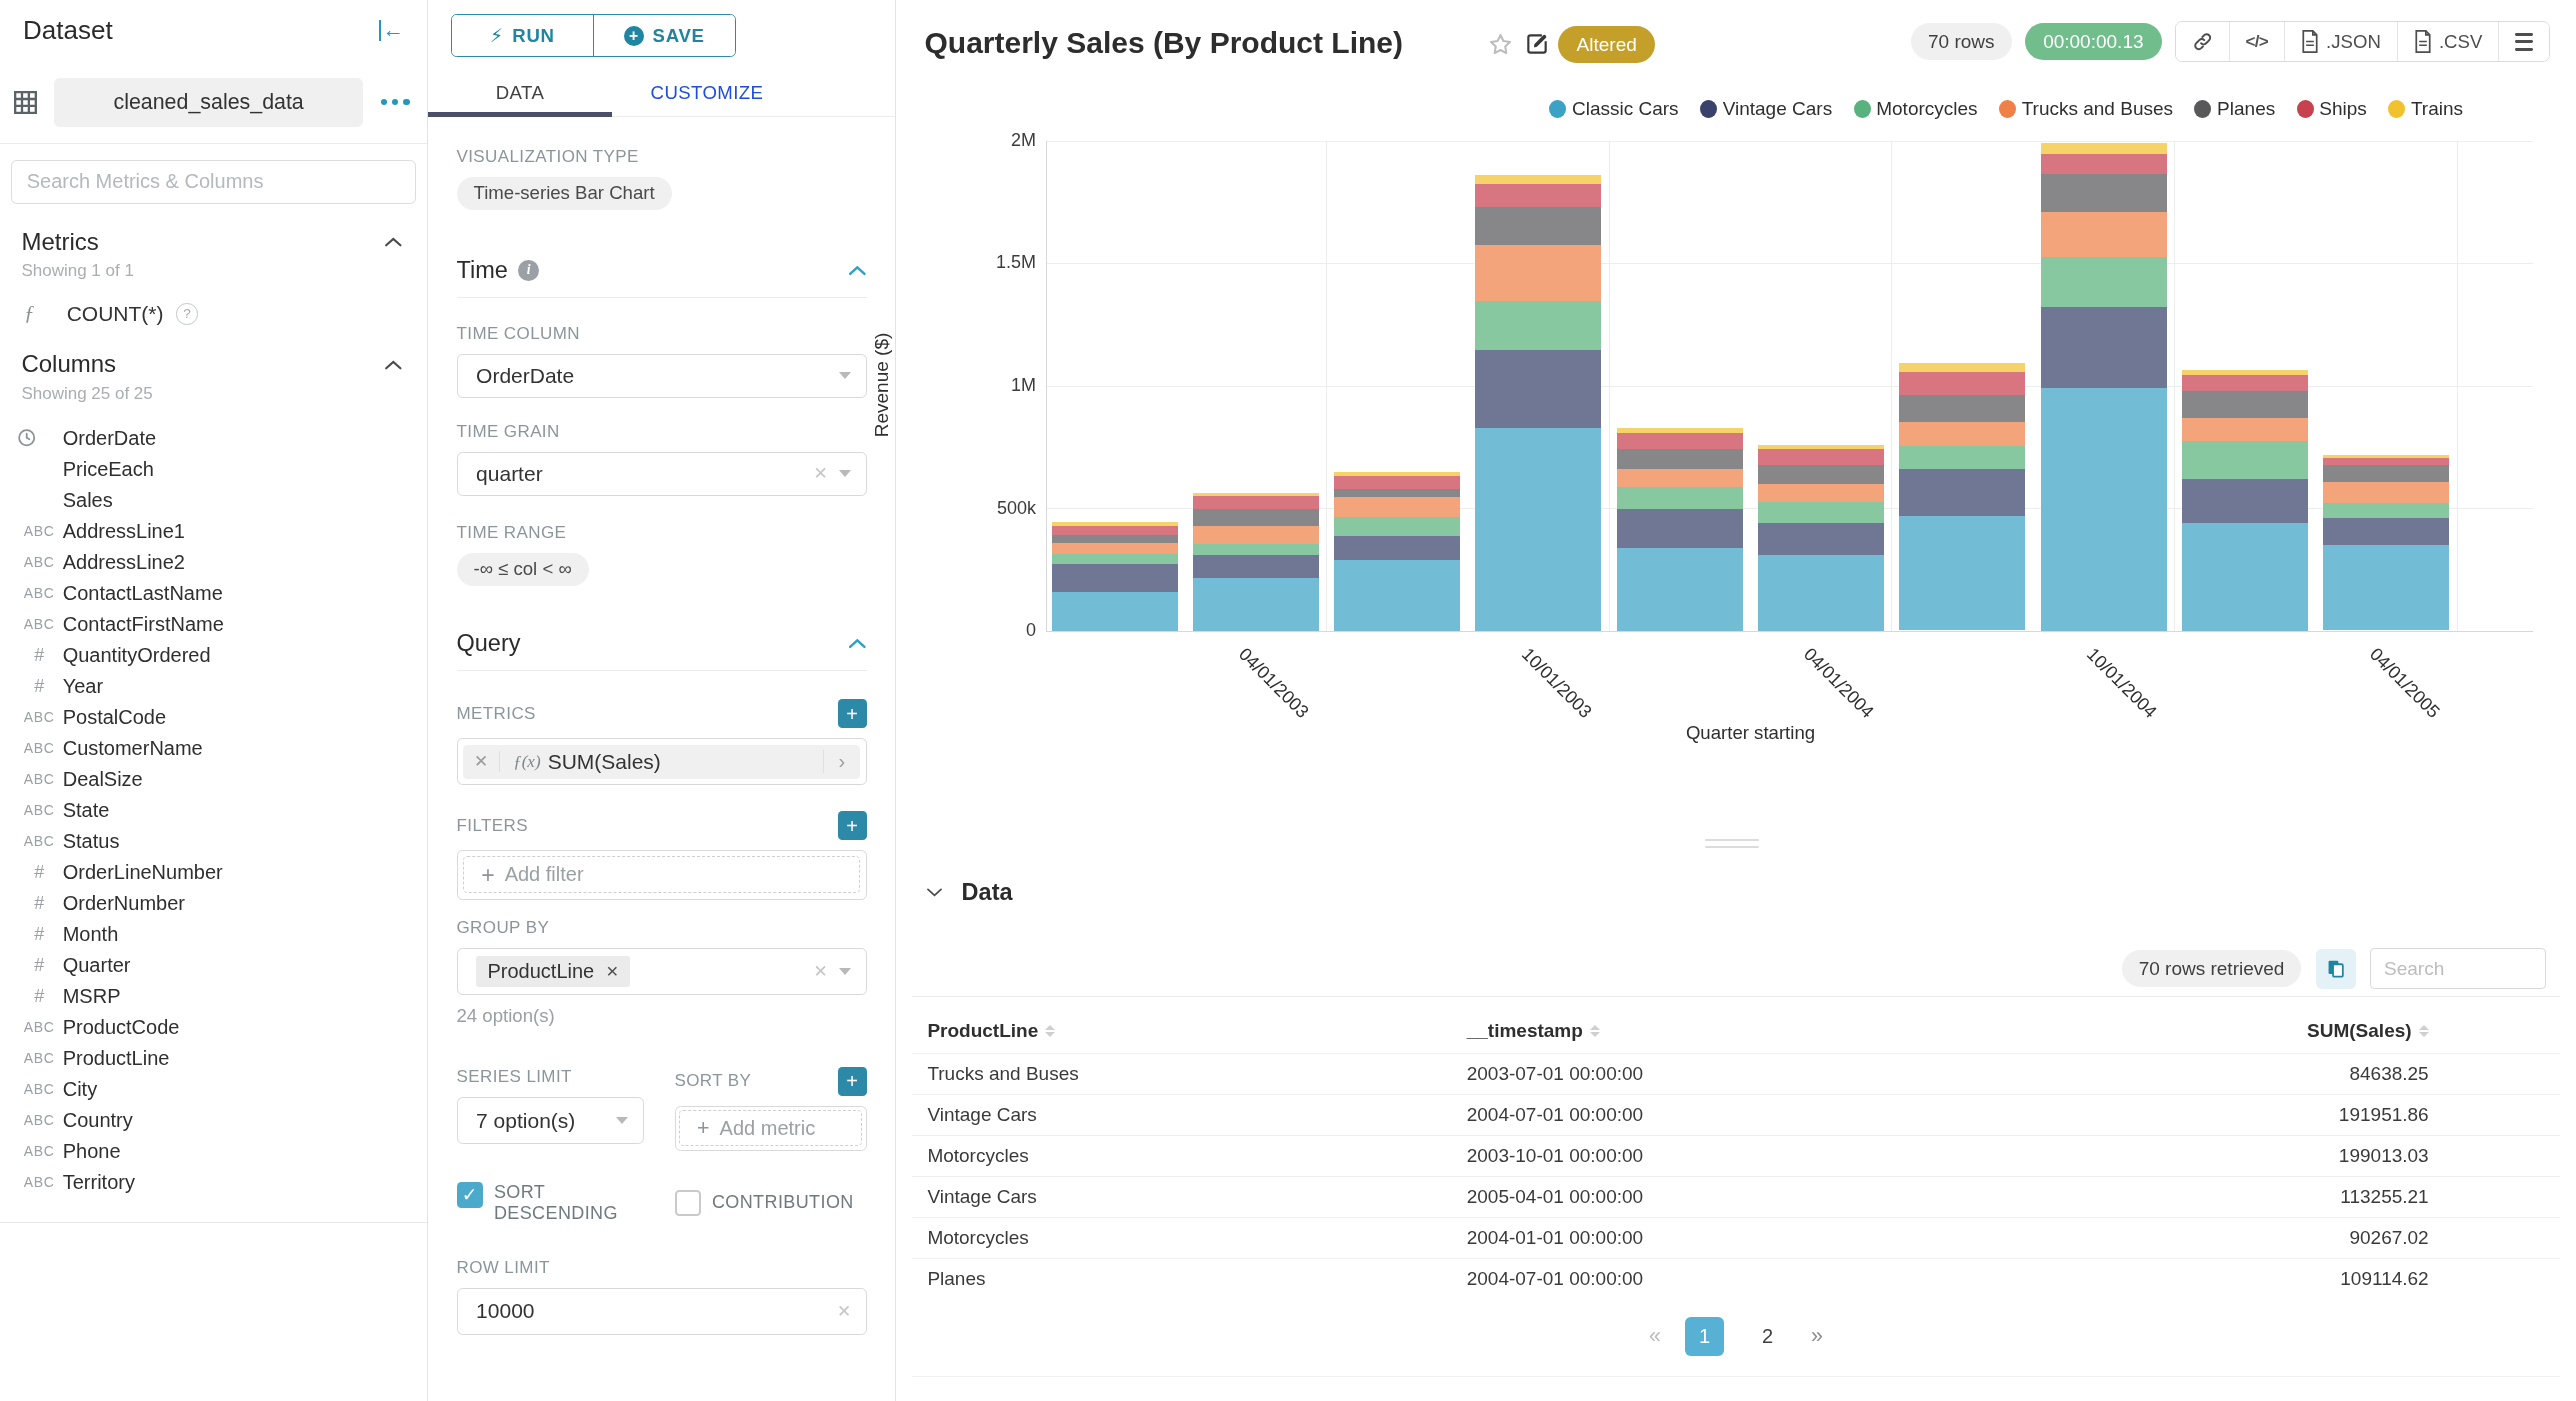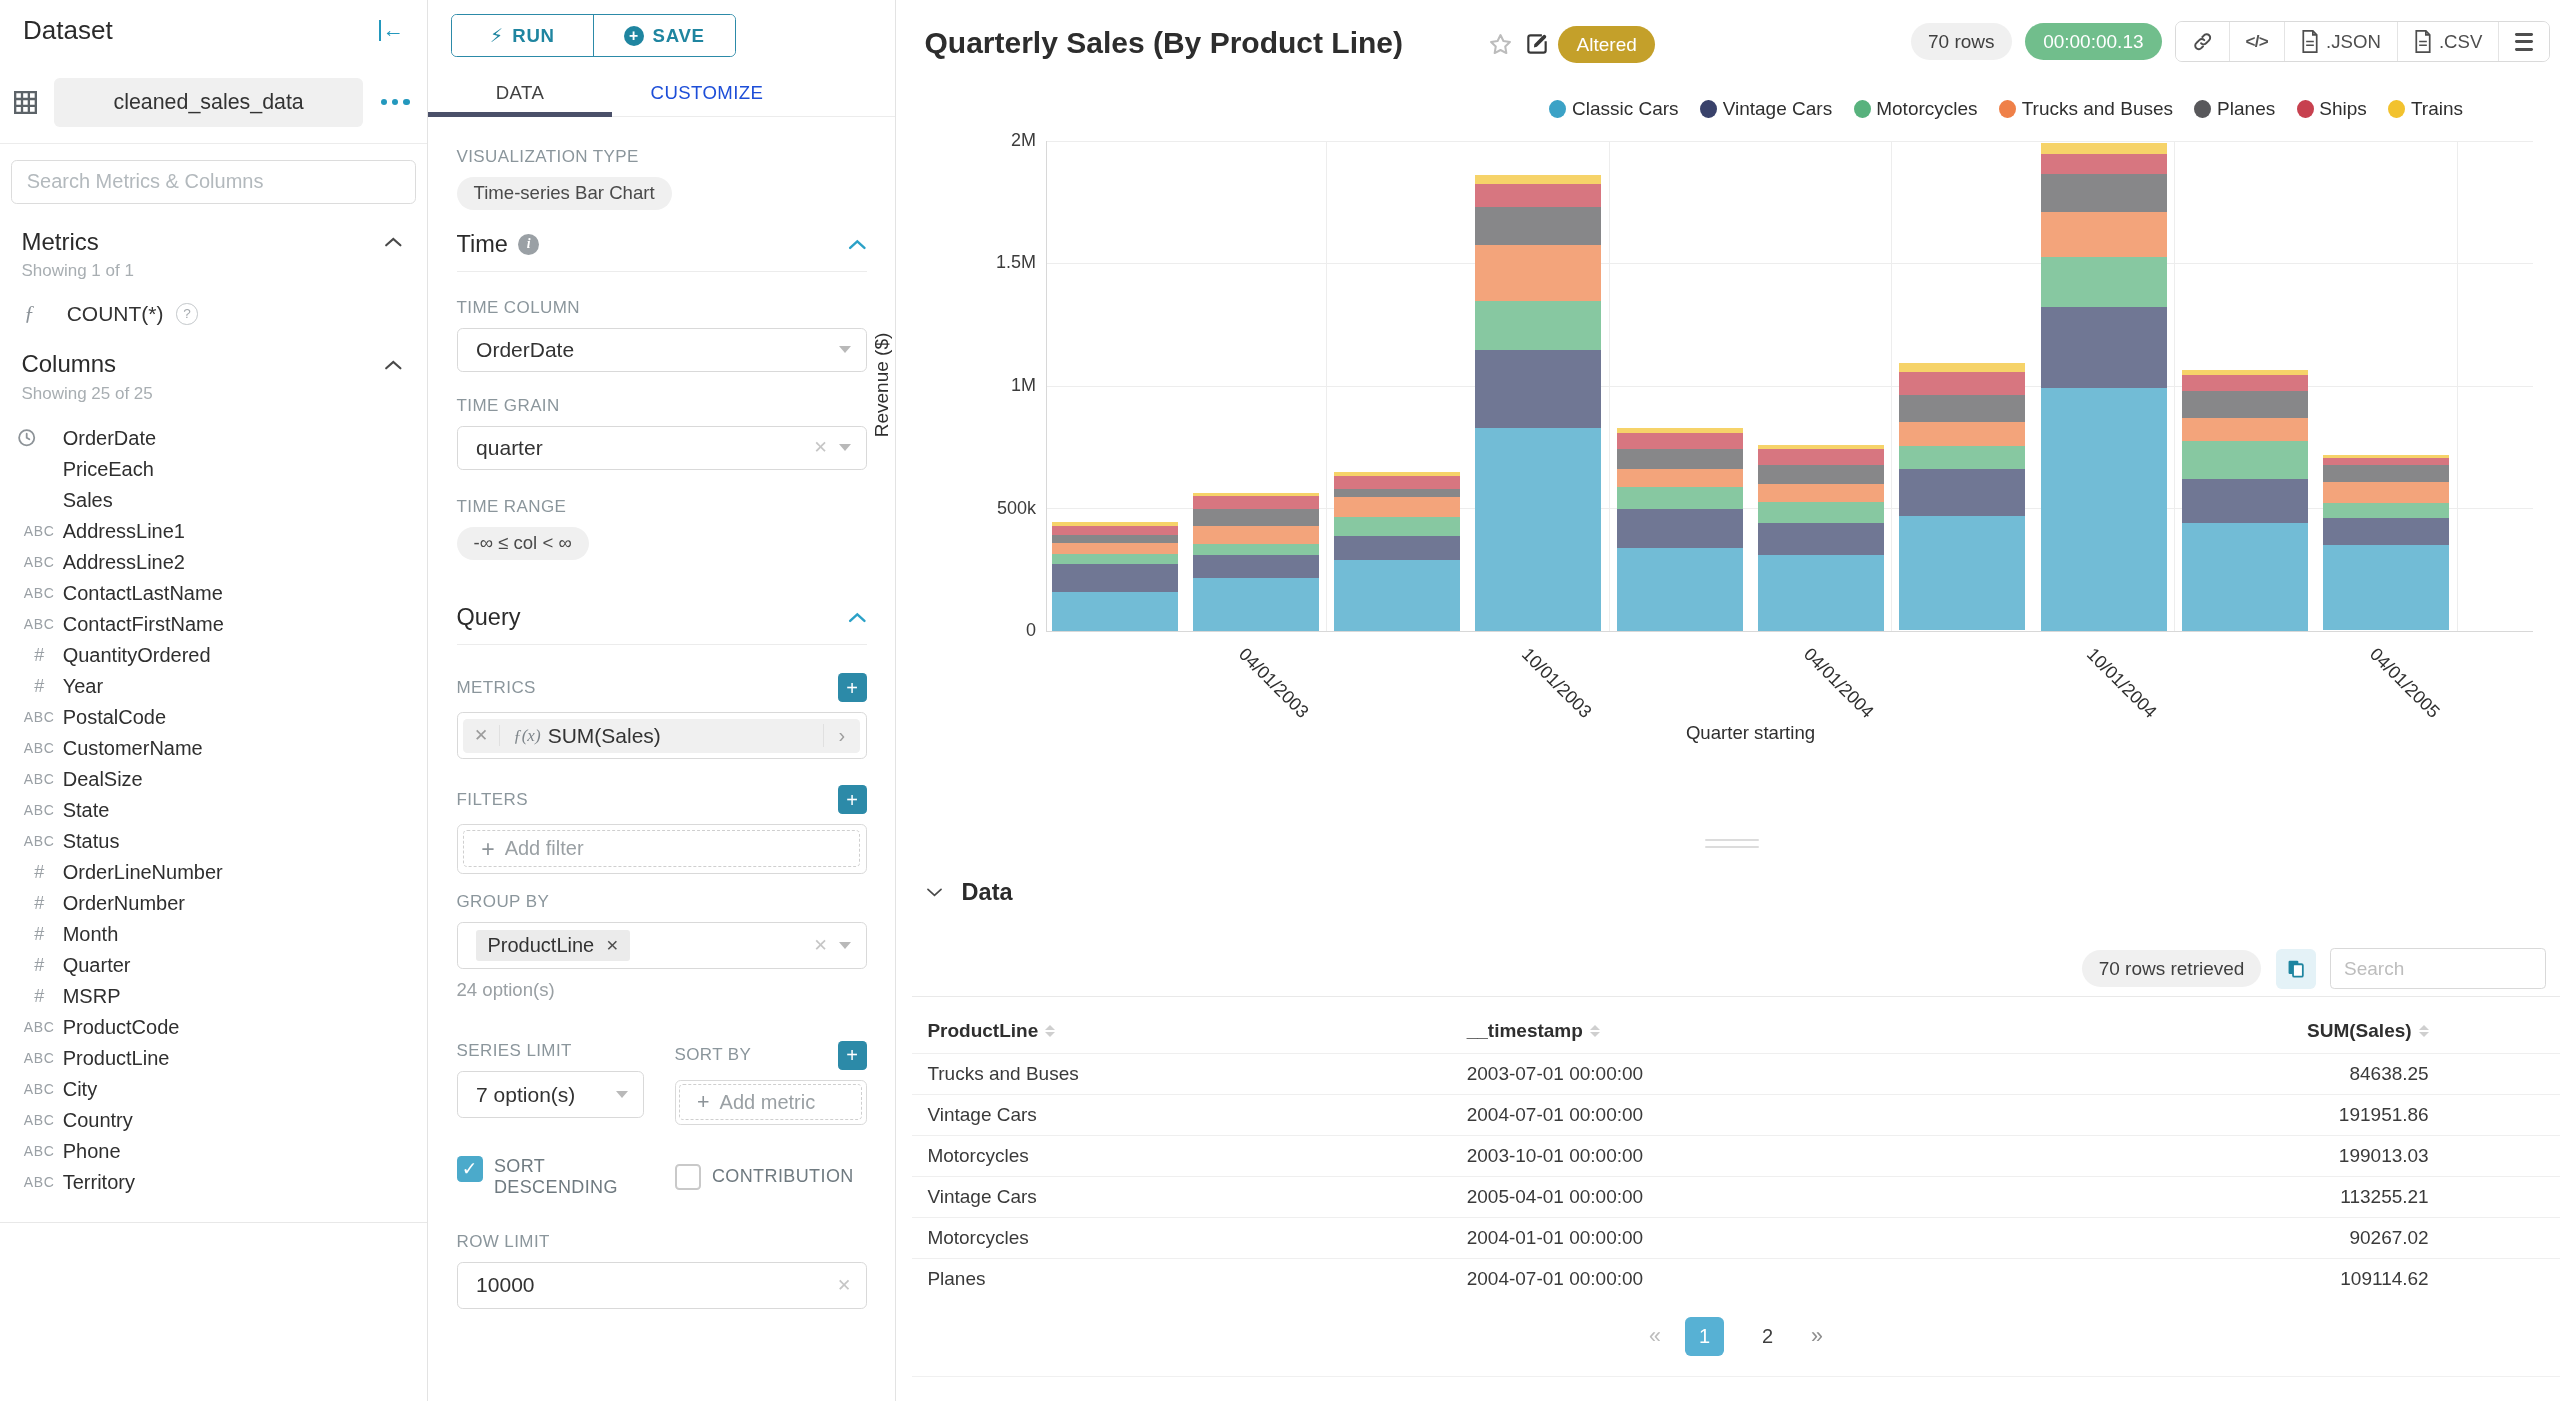--- a/index.html
+++ b/index.html
@@ -109,21 +109,21 @@
 
   .data-head { position:absolute; left:30px; top:879px; display:flex; align-items:center; gap:18.6px; cursor:pointer; }
   .data-title { font-size:23.5px; font-weight:600; color:#2b2b2b; }
   .res-tabs { position:absolute; left:51px; top:955px; display:flex; gap:47px; }
   .res-tab { font-size:18px; letter-spacing:0.4px; color:#3c3c3c; padding-bottom:18.6px; cursor:pointer; }
   .res-tab.active { border-bottom:5px solid #434a67; }
   .res-tab.idle { color:#5c5c5c; }
   .tabs-border { position:absolute; left:15.7px; right:15.7px; top:996px; height:1.4px; background:#e9e9e9; }
   .res-right { position:absolute; right:30px; top:948px; display:flex; align-items:center; gap:14.3px; }
   .copy-btn { width:40px; height:40px; background:#e4f2f7; border-radius:5.7px; display:flex; align-items:center; justify-content:center; cursor:pointer; }
-  .res-search { width:216px; height:41px; border:1.4px solid #d9d9d9; border-radius:4.3px; padding:0 13px; display:flex; align-items:center; }
+  .res-search { width:176px; height:41px; border:1.4px solid #d9d9d9; border-radius:4.3px; padding:0 13px; display:flex; align-items:center; }
   .res-search input { border:none; outline:none; width:100%; font-size:19px; color:#333; font-family:inherit; }
   .res-search input::placeholder { color:#bdbdbd; }
 
   #rtable { position:absolute; left:15.7px; right:15.7px; top:1009px; }
   .th-row { display:flex; height:44px; align-items:center; }
   .td-row { display:flex; height:41px; align-items:center; border-top:1.4px solid #efefef; }
   .c1 { width:555px; padding-left:15.7px; }
   .c2 { width:619px; }
   .c3 { width:343px; text-align:right; }
   .thc { font-size:19px; font-weight:700; color:#2f2f2f; display:inline-flex; align-items:center; gap:7.1px; cursor:pointer; }
@@ -306,21 +306,21 @@
     <div class="ctrl-tab">DATA</div>
     <div class="ctrl-tab inactive">CUSTOMIZE</div>
     <div class="ctrl-tab-ink"></div>
   </div>
 
   <div class="ctl-label" style="margin-top:30px;">
       <span>VISUALIZATION TYPE</span>
     </div>
   <span class="pill-gray">Time-series Bar Chart</span>
 
-  <div class="sec-head" style="margin-top:21px;">
+  <div class="sec-head" style="margin-top:47px;">
     <span class="sec-title">
         <span>Time</span>
         <span class="info-ic">i</span>
       </span>
     <svg class="chev-up-blue" width="18.6" height="11.4" viewBox="0 0 26 16">
         <path d="M3 13 L13 4 L23 13" fill="none" stroke="#2ba1c7" stroke-width="3.4" stroke-linecap="round"></path>
       </svg>
   </div>
   <div class="ctl-label" style="margin-top:26px;">
       <span>TIME COLUMN</span>

